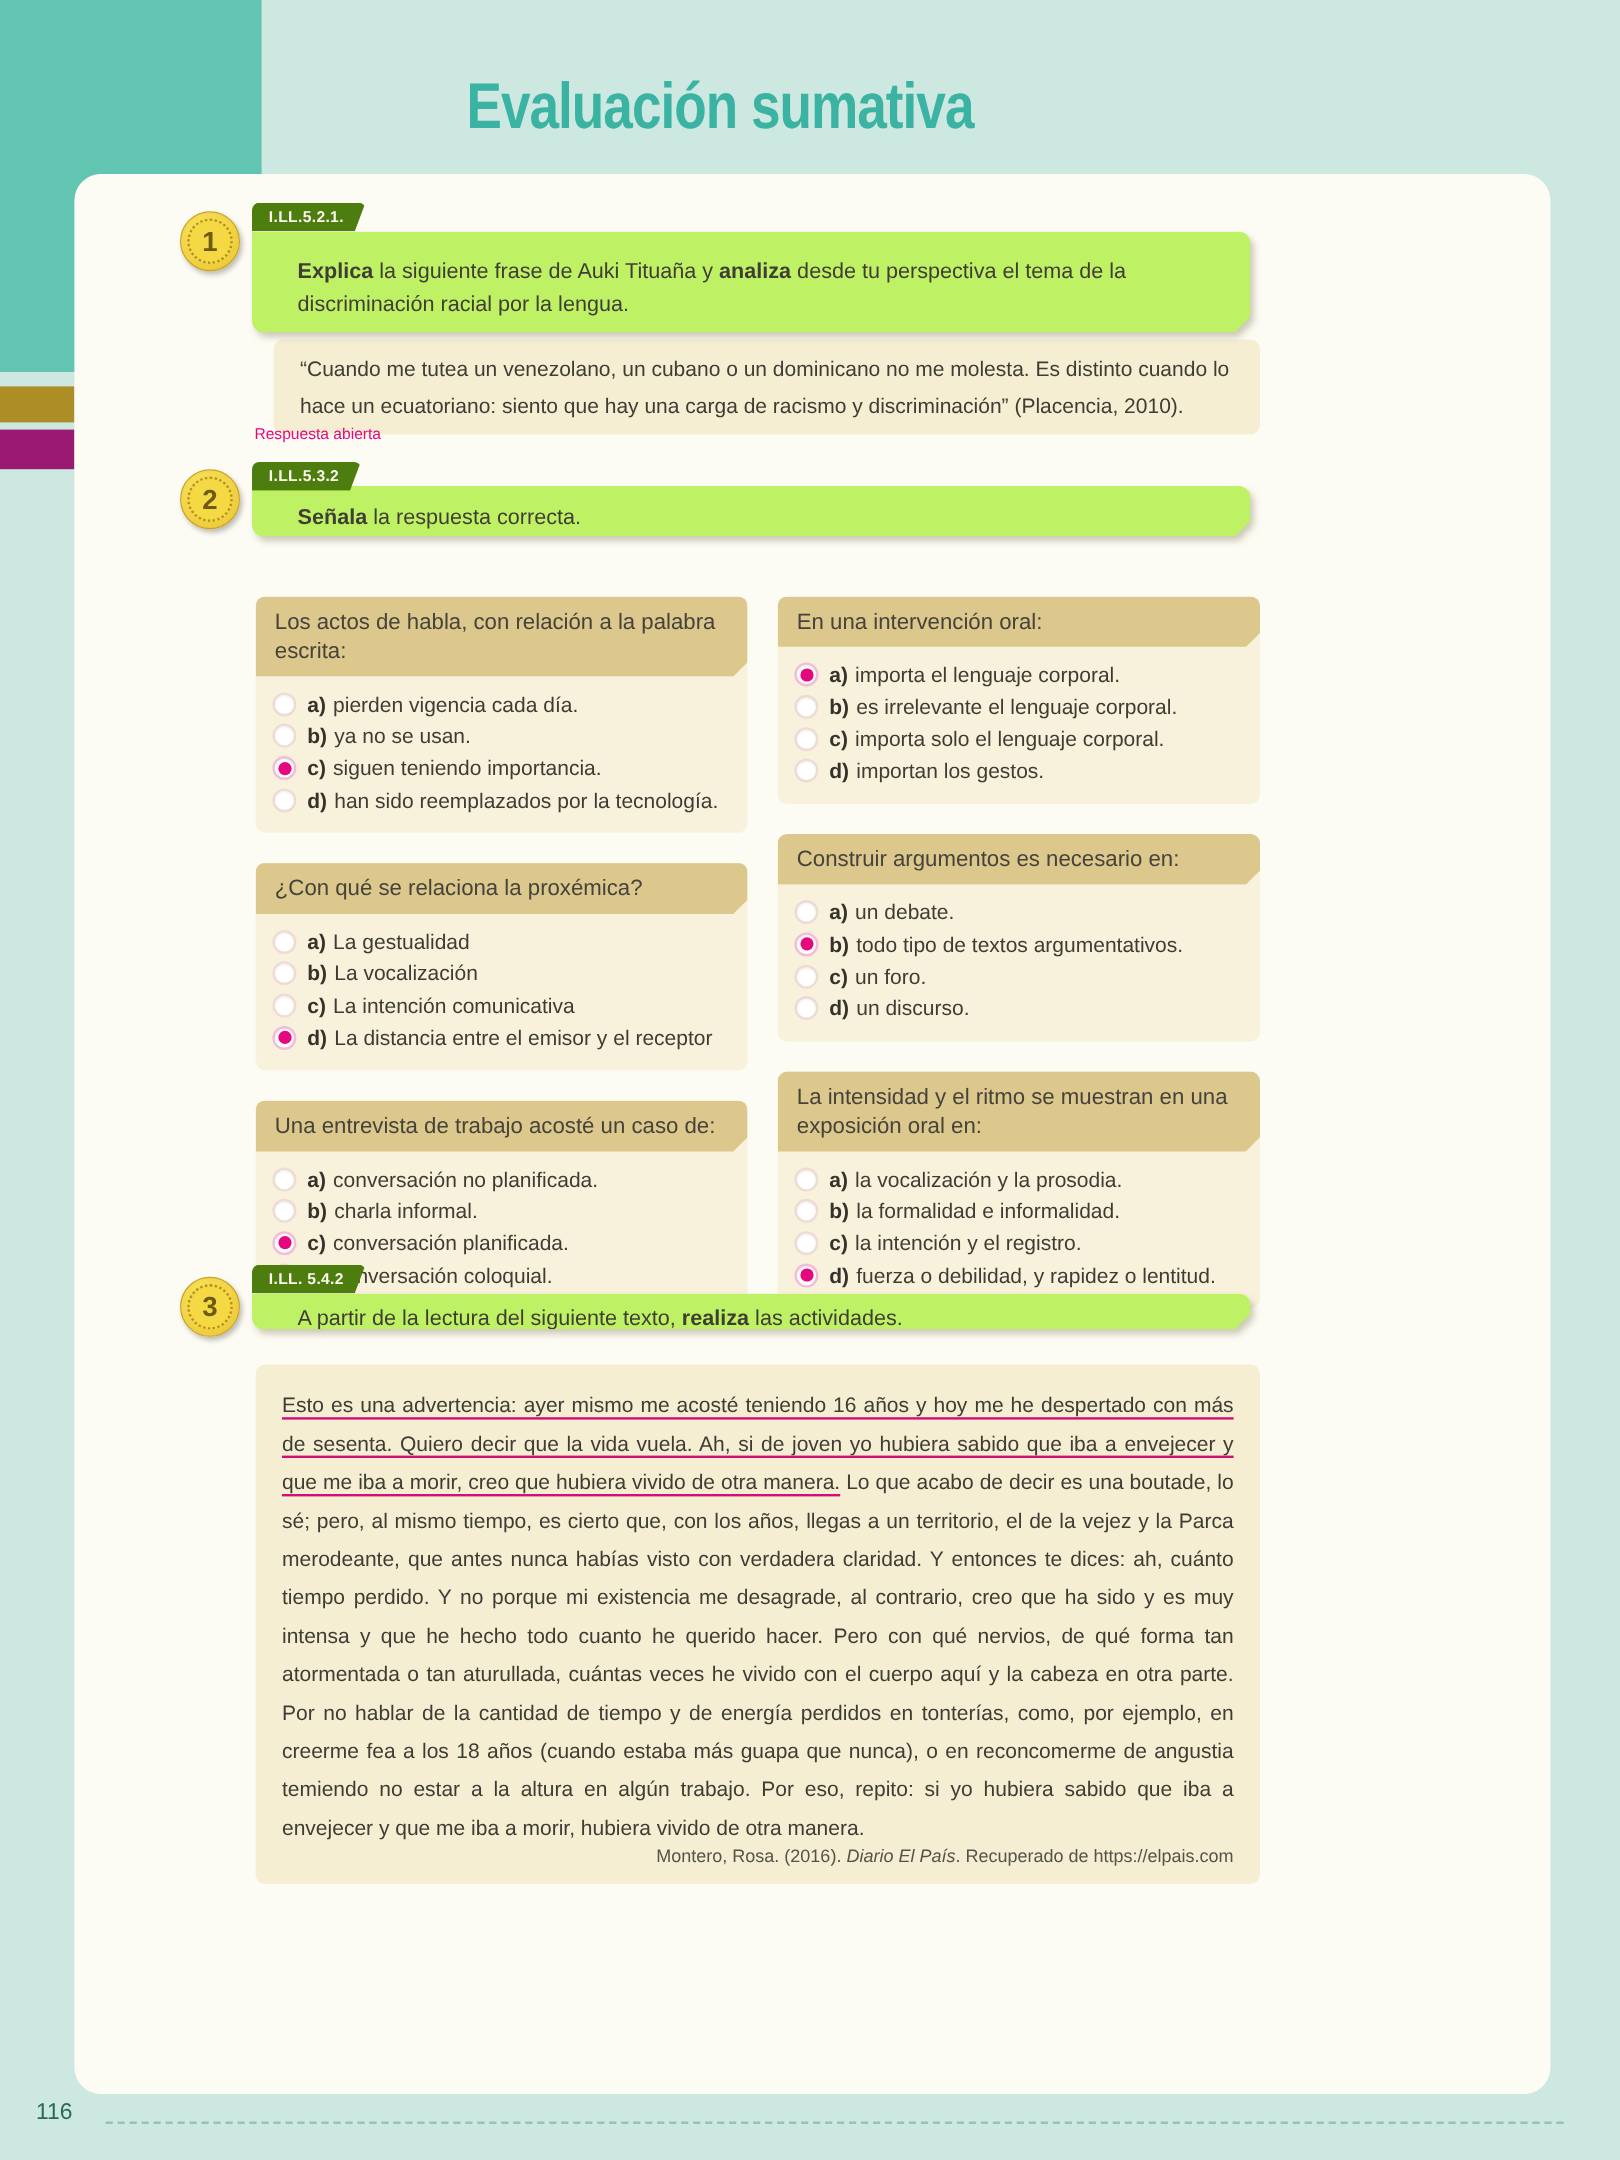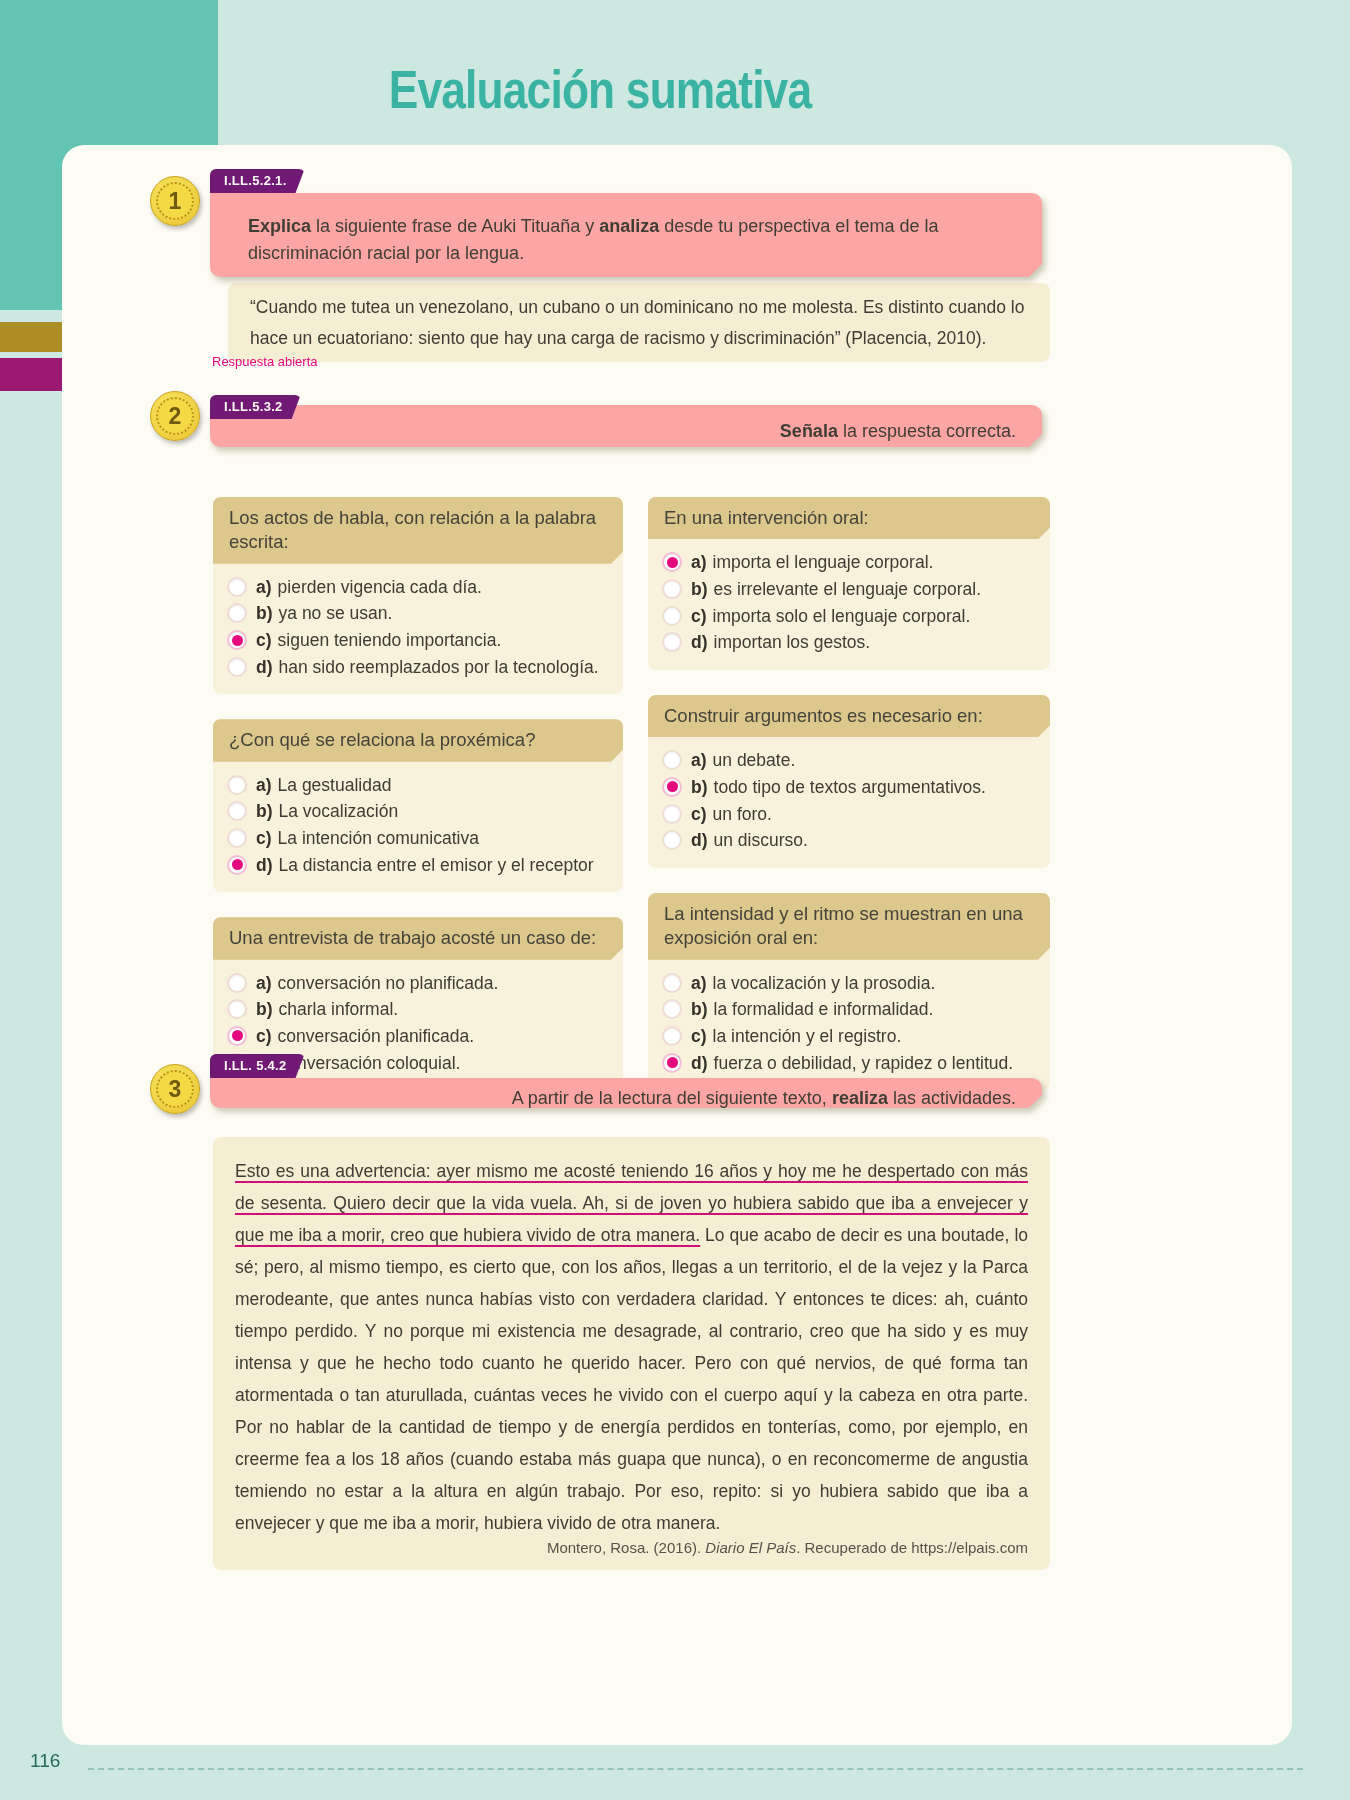--- a/index.html
+++ b/index.html
@@ -42,34 +42,34 @@
   .badge-inner {
     width: 38px; height: 38px; border-radius: 50%;
     border: 2px dotted #b9911a; background: #f4d944;
     display: flex; align-items: center; justify-content: center;
     font-weight: bold; font-size: 23px; color: #6e5a10;
   }
 
   
   .tag {
     position: absolute; height: 24px; padding: 4px 18px 3px 14px;
-    background: #701a75; color: #fdfaf0; font-size: 13px; font-weight: 600;
+    background: #4d7c0f; color: #fdfaf0; font-size: 13px; font-weight: 600;
     border-radius: 6px 6px 0 0; z-index: 4;
     clip-path: polygon(0 0, 100% 0, calc(100% - 9px) 100%, 0 100%);
     letter-spacing: .3px;
   }
 
   
   .banner-wrap { position: absolute; filter: drop-shadow(3px 4px 3px rgba(90,80,40,.30)); z-index: 3; }
   .banner {
-    background: #fca5a5; color: #403e34; font-size: 18px;
+    background: #bef264; color: #403e34; font-size: 18px;
     border-radius: 0 10px 10px 10px;
     clip-path: polygon(0 0, 100% 0, 100% calc(100% - 13px), calc(100% - 13px) 100%, 0 100%);
     display: flex; align-items: center;
-    padding: 20px 26px 10px 38px; line-height: 1.5; justify-content: flex-end;
+    padding: 20px 26px 10px 38px; line-height: 1.5;
   }
   .banner b { font-weight: bold; }
 
   
   .cream-box {
     position: absolute; background: #f6eed3; border-radius: 8px;
     color: #3e3c33;
   }
   .quote { font-size: 17.5px; line-height: 1.75; padding: 9px 22px; width: 822px; }
   .note { position: absolute; font-size: 13px; color: #e5077e; z-index: 3; }
@@ -137,21 +137,21 @@
       </div>
     </div>
     <div class="cream-box quote" style="left:166px; top:138px;">
       <span>“Cuando me tutea un venezolano, un cubano o un dominicano no me molesta. Es distinto cuando lo hace un ecuatoriano: siento que hay una carga de racismo y discriminación” (Placencia, 2010).</span>
     </div>
     <div class="note" style="left:150px; top:209px;">Respuesta abierta</div>
 
     <div class="badge" style="left:88px; top:246px;">
       <div class="badge-inner">2</div>
     </div>
-    <div class="tag" style="left:148px; top:250px;">I.LL.5.3.2</div>
+    <div class="tag" style="left:148px; top:240px;">I.LL.5.3.2</div>
     <div class="banner-wrap" style="left:148px; top:260px;">
       <div class="banner" style="width:832px; height:42px;">
         <span><b>Señala</b><span> la respuesta correcta.</span></span>
       </div>
     </div>
 
     <div class="col col-left">
 
       <section class="mc-block">
         <div class="mc-header"><span>Los actos de habla, con relación a la palabra escrita:</span></div>

